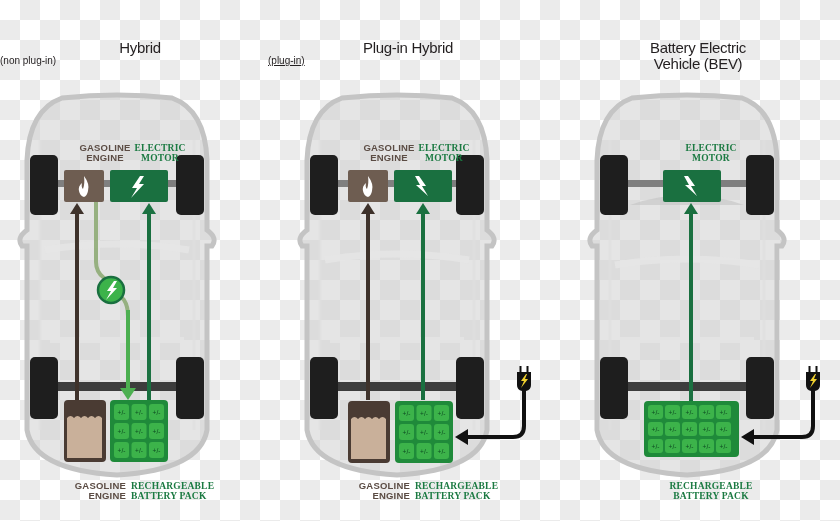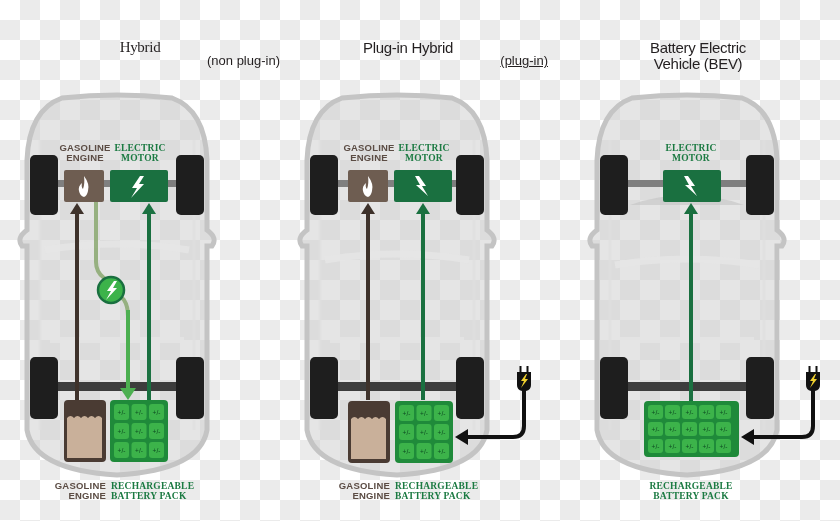--- a/index.html
+++ b/index.html
@@ -12,38 +12,38 @@
     background-size: 40px 40px;
     background-position: 0 0, 20px 20px;
     font-family: "Liberation Sans", sans-serif;
   }
   .panel { position: absolute; top: 0; width: 280px; height: 521px; }
   .title {
     position: absolute; left: 0; width: 100%; text-align: center;
     color: #231f20; font-size: 15px; line-height: 15px; letter-spacing: -0.3px;
   }
   .subtitle {
-    position: absolute; left: 0; width: 100%; text-align: right;
-    color: #231f20; font-size: 13px; line-height: 9px;
+    position: absolute; left: 0; width: 100%; text-align: left;
+    color: #231f20; font-size: 10px; line-height: 9px;
   }
   svg.car { position: absolute; left: 0; top: 0; }
   .lbl {
     position: absolute; font-weight: bold; font-size: 9.5px; line-height: 10px;
-    letter-spacing: 0.2px; text-align: center; white-space: nowrap;
+    letter-spacing: 0.2px; text-align: center; white-space: nowrap; margin-left: 20px;
   }
   .lbl.gas { color: #5b4c44; }
   .lbl.ele { color: #1b7a42; font-family: Liberation Serif, serif; }
   .lbl.right { text-align: right; }
   .lbl.left { text-align: left; }
 </style>
 </head>
 <body>
 
 <div class="panel" style="left:0;">
-  <div class="title" style="top:40px;font-family:Liberation Serif, serif;">Hybrid</div>
+  <div class="title" style="top:40px;">Hybrid</div>
   <div class="subtitle" style="top:56px;">(non plug-in)</div>
 
   <svg class="car" width="280" height="521" viewBox="0 0 280 521">
 
     <g>
       <path d="M62,98 Q117,92 172,98 Q205,110 207,160 L207,230 Q218,238 212,246 L207,246 L207,430 Q200,470 117,475 Q34,470 27,430 L27,246 L22,246 Q16,238 27,230 L27,160 Q29,110 62,98 Z" fill="#cfcfcf" fill-opacity="0.55" stroke="#c4c4c4" stroke-width="5"></path>
       <path d="M45,250 Q117,238 189,250" fill="none" stroke="#e6e6e6" stroke-width="7" opacity="0.8"></path>
       <path d="M50,340 L184,340" fill="none" stroke="#e6e6e6" stroke-width="6" opacity="0.7"></path>
       <path d="M40,140 L40,430 M194,140 L194,430" stroke="#e0e0e0" stroke-width="3" opacity="0.6"></path>
     </g>

